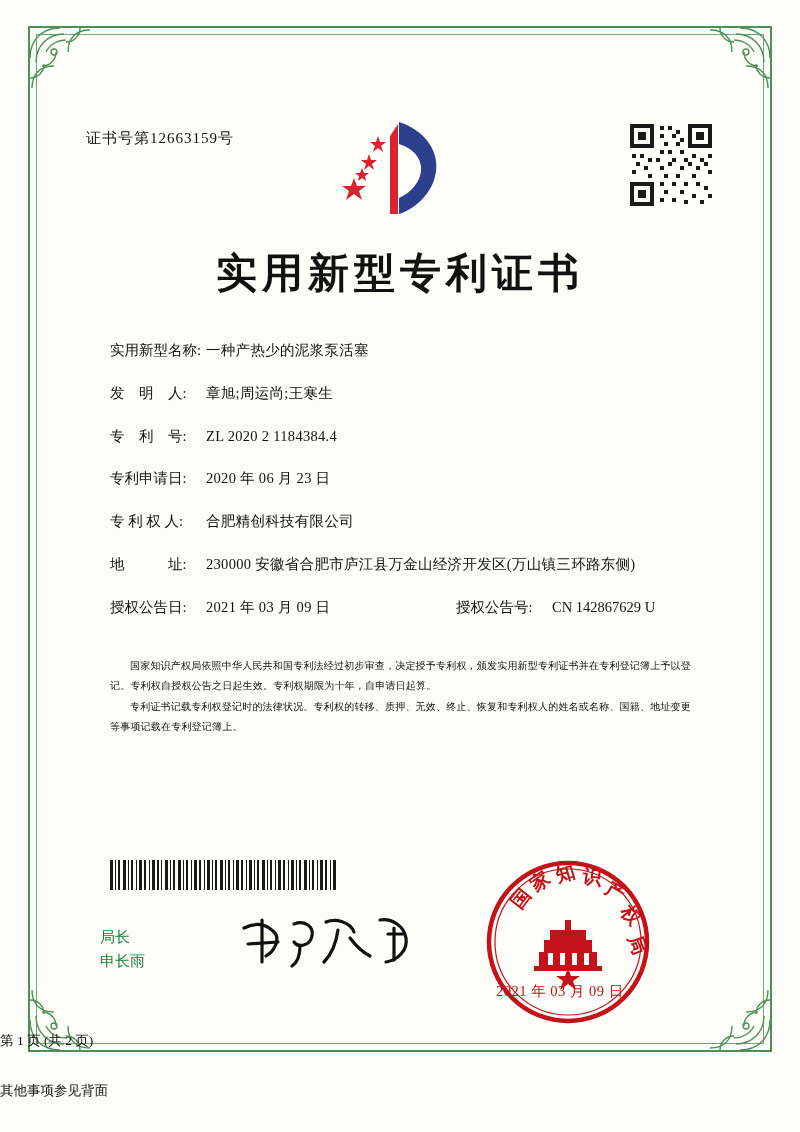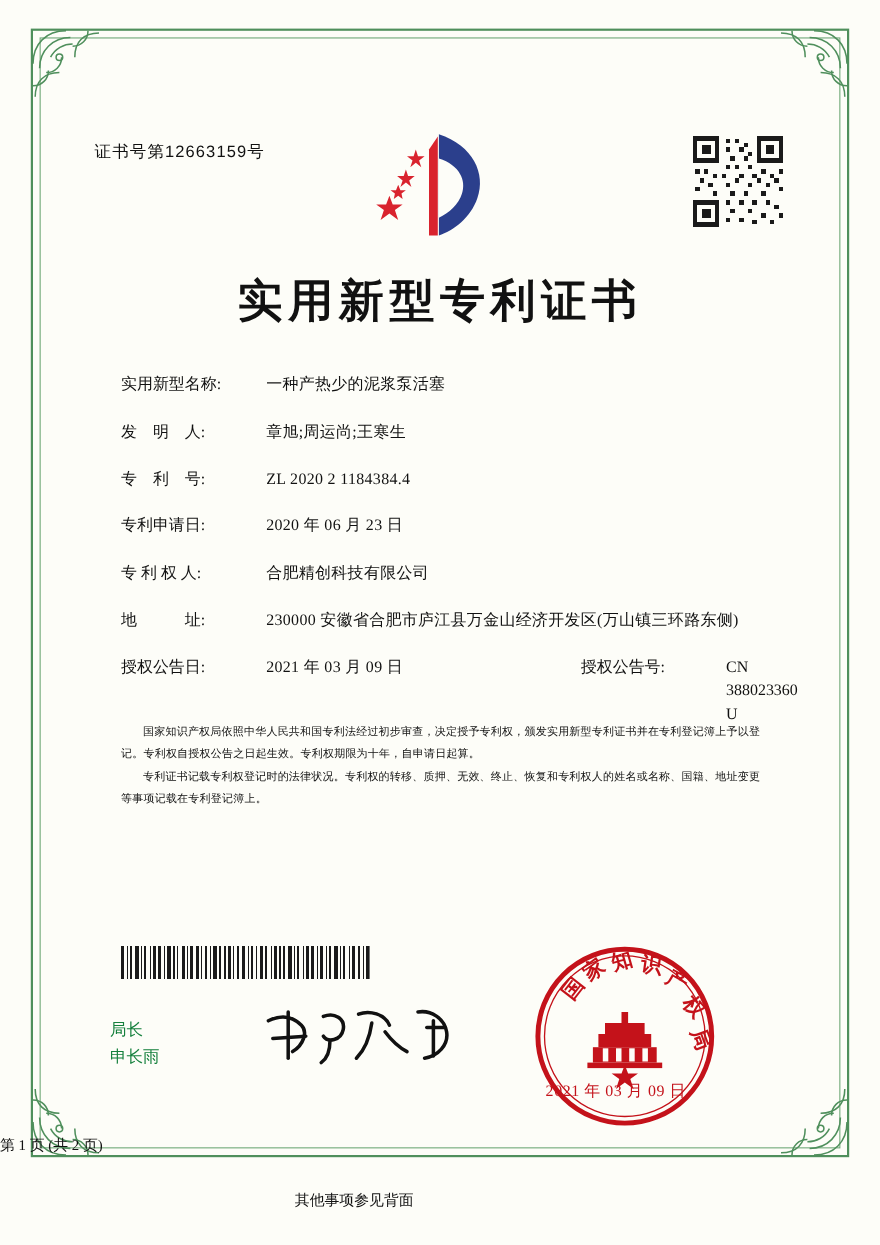--- a/index.html
+++ b/index.html
@@ -49,21 +49,21 @@
   .c-tr { right: 24px; top: 22px; transform: scaleX(-1); }
   .c-bl { left: 24px; bottom: 76px; transform: scaleY(-1); }
   .c-br { right: 24px; bottom: 76px; transform: scale(-1,-1); }
 
   
   .cert-no {
     position: absolute;
     left: 86px; top: 129px;
     font-size: 15px;
     letter-spacing: 1px;
-    font-family: Liberation Sans, sans-serif;
+    font-family: Liberation Serif, serif;
     color: #111;
   }
 
   .logo {
     position: absolute;
     left: 338px; top: 118px;
     width: 120px; height: 104px;
   }
 
   .qr {
@@ -91,21 +91,20 @@
     left: 110px; top: 340px;
     width: 600px;
     font-size: 14.5px;
     color: #111;
   }
   .field-row {
     display: flex;
     align-items: flex-start;
     margin-bottom: 21px;
     line-height: 1.5;
-    gap: 36px;
   }
   .field-label {
     width: 96px;
     flex: 0 0 96px;
     white-space: nowrap;
     letter-spacing: 0px;
   }
   .field-value {
     flex: 1 1 auto;
     letter-spacing: 0.3px;
@@ -179,21 +178,21 @@
     position: absolute;
     left: 0; top: 1032px;
     width: 800px;
     font-size: 13.5px;
     color: #111;
   }
   .backside-note {
     position: absolute;
     left: 0; top: 1082px;
     width: 644px;
-    text-align: center;
+    text-align: left;
     font-size: 13.5px;
     color: #111;
   }
 </style>
 </head>
 <body>
 
 <div class="page">
 
   <div class="border-outer"></div>
@@ -368,21 +367,21 @@
       <span class="field-value">合肥精创科技有限公司</span>
     </div>
     <div class="field-row">
       <span class="field-label">地　　　址:</span>
       <span class="field-value">230000  安徽省合肥市庐江县万金山经济开发区(万山镇三环路东侧)</span>
     </div>
     <div class="field-row double">
       <span class="field-label">授权公告日:</span>
       <span class="field-value">2021 年 03 月 09 日</span>
       <span class="field-label2">授权公告号:</span>
-      <span class="field-value2">CN 388023360 U</span>
+      <span class="field-value2">CN 142867629 U</span>
     </div>
   </div>
 
   <div class="paras">
     <p>国家知识产权局依照中华人民共和国专利法经过初步审查，决定授予专利权，颁发实用新型专利证书并在专利登记簿上予以登记。专利权自授权公告之日起生效。专利权期限为十年，自申请日起算。</p>
     <p>专利证书记载专利权登记时的法律状况。专利权的转移、质押、无效、终止、恢复和专利权人的姓名或名称、国籍、地址变更等事项记载在专利登记簿上。</p>
   </div>
 
   <div class="barcode">
     <svg width="226" height="30" viewBox="0 0 226 30" shape-rendering="crispEdges">

